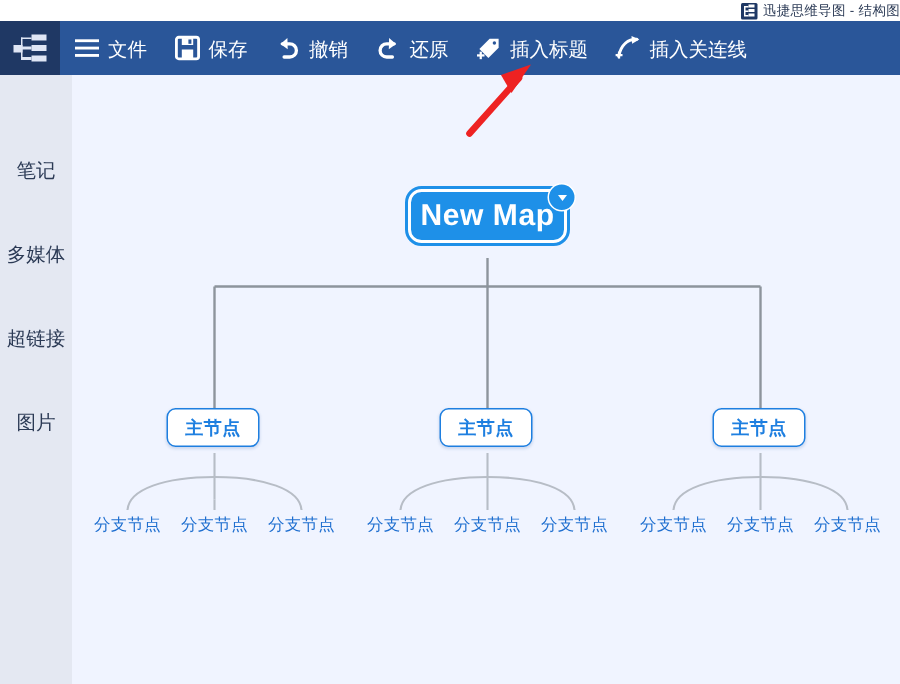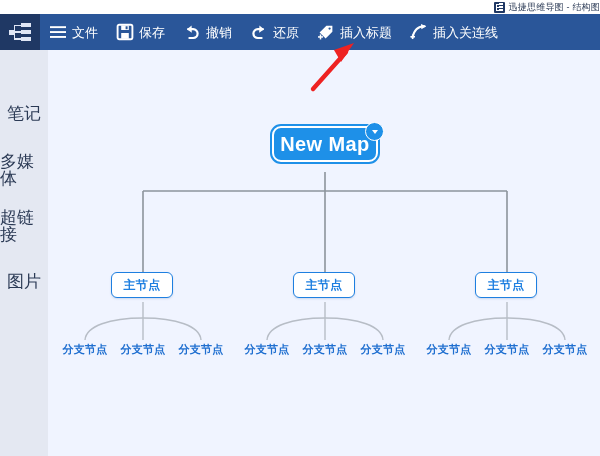--- a/index.html
+++ b/index.html
@@ -64,21 +64,21 @@
   .sidebar{
     position:absolute;left:0;top:50px;width:48px;height:406px;
     background:#e4e8f2;box-sizing:border-box;
   }
   .sb-item{
     width:48px;height:56px;display:flex;flex-direction:column;
     align-items:center;justify-content:center;gap:4px;cursor:default;
   }
   .sb-item:first-child{margin-top:10px;}
   .sb-ico{width:20px;height:20px;display:block;}
-  .sb-lbl{font-size:17px;color:#2b3a55;line-height:1;margin-top:47px;}
+  .sb-lbl{font-size:13px;color:#2b3a55;line-height:1;margin-top:47px;}
 
   
   .canvas{
     position:absolute;left:48px;top:50px;width:552px;height:406px;
     background:#f0f4ff;overflow:hidden;
   }
   .canvas svg.wires{position:absolute;left:0;top:0;width:552px;height:406px;}
 
   
   .root-node{
@@ -103,21 +103,21 @@
   
   .main-node{
     position:absolute;box-sizing:border-box;
     background:#ffffff;border:1.6px solid #1e7fe0;border-radius:6px;
     display:flex;align-items:center;justify-content:center;
     color:#1e7fe0;font-size:12px;font-weight:bold;letter-spacing:.3px;
     box-shadow:0 1px 2px rgba(40,90,160,.18);
   }
   
   .branch-lbl{
-    position:absolute;font-size:11px;color:#1f6fd0;font-weight:bold;
+    position:absolute;font-size:11px;color:#1f6fd0;font-weight:normal;
     white-space:nowrap;text-align:center;letter-spacing:.2px;
   }
 
   
   .arrow-layer{position:absolute;left:0;top:0;width:600px;height:456px;pointer-events:none;}
 </style>
 </head>
 <body>
 
 <div id="app">

